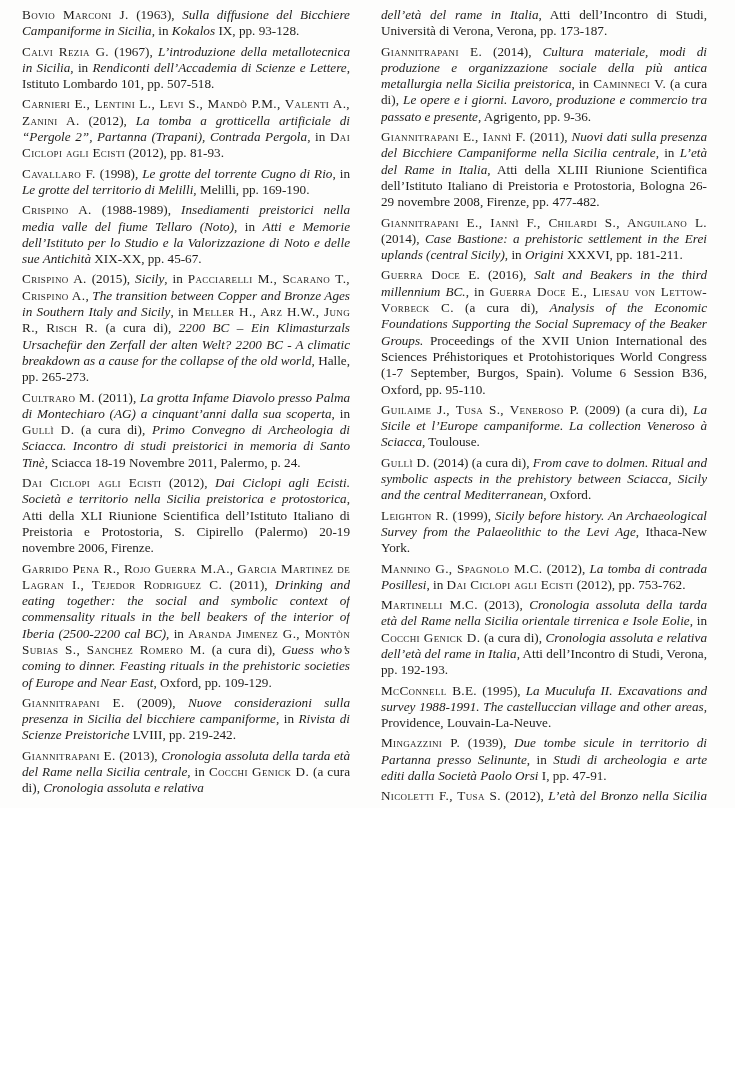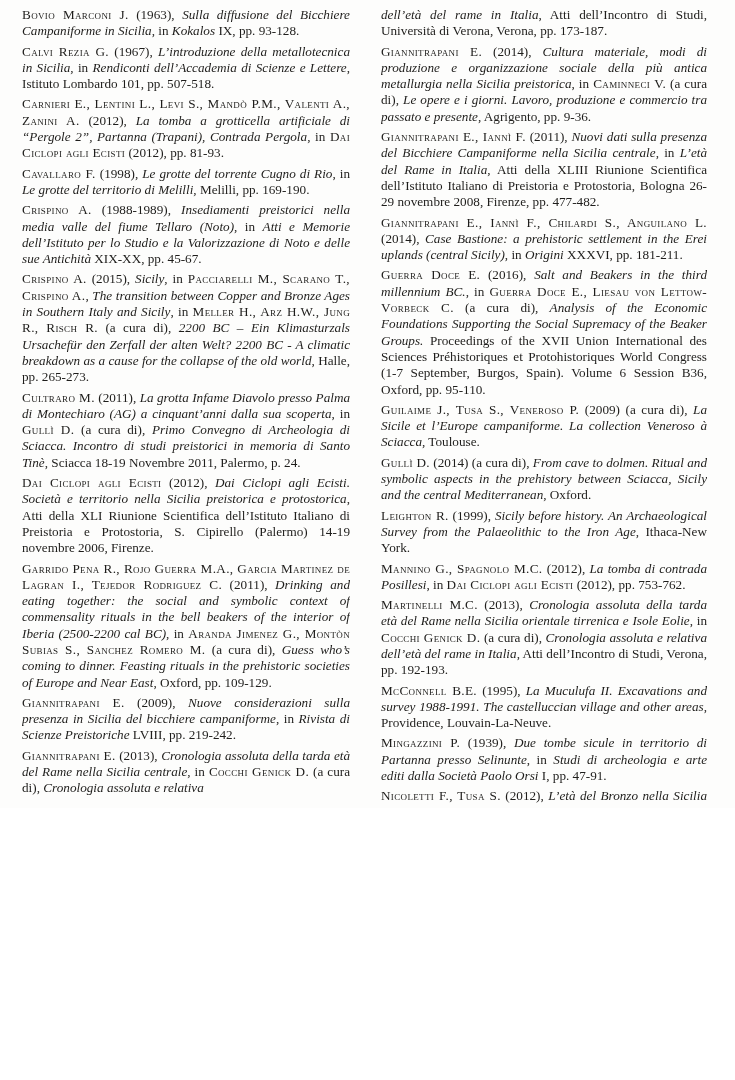--- a/index.html
+++ b/index.html
@@ -45,34 +45,34 @@
 
 <div class="page">
   <div class="col col-left">
       <p class="entry"><span class="sc">Bovio Marconi J.</span><span class="pl"> (1963), </span><span class="it">Sulla diffusione del Bicchiere Campaniforme in Sicilia</span><span class="pl">, in </span><span class="it">Kokalos</span><span class="pl"> IX, pp. 93-128.</span></p>
       <p class="entry"><span class="sc">Calvi Rezia G.</span><span class="pl"> (1967), </span><span class="it">L’introduzione della metallotecnica in Sicilia</span><span class="pl">, in </span><span class="it">Rendiconti dell’Accademia di Scienze e Lettere</span><span class="pl">, Istituto Lombardo 101, pp. 507-518.</span></p>
       <p class="entry"><span class="sc">Carnieri E., Lentini L., Levi S., Mandò P.M., Valenti A., Zanini A.</span><span class="pl"> (2012), </span><span class="it">La tomba a grotticella artificiale di “Pergole 2”, Partanna (Trapani), Contrada Pergola</span><span class="pl">, in </span><span class="sc">Dai Ciclopi agli Ecisti</span><span class="pl"> (2012), pp. 81-93.</span></p>
       <p class="entry"><span class="sc">Cavallaro F.</span><span class="pl"> (1998), </span><span class="it">Le grotte del torrente Cugno di Rio</span><span class="pl">, in </span><span class="it">Le grotte del territorio di Melilli</span><span class="pl">, Melilli, pp. 169-190.</span></p>
       <p class="entry"><span class="sc">Crispino A.</span><span class="pl"> (1988-1989), </span><span class="it">Insediamenti preistorici nella media valle del fiume Tellaro (Noto)</span><span class="pl">, in </span><span class="it">Atti e Memorie dell’Istituto per lo Studio e la Valorizzazione di Noto e delle sue Antichità</span><span class="pl"> XIX-XX, pp. 45-67.</span></p>
       <p class="entry"><span class="sc">Crispino A.</span><span class="pl"> (2015), </span><span class="it">Sicily</span><span class="pl">, in </span><span class="sc">Pacciarelli M., Scarano T., Crispino A.</span><span class="pl">, </span><span class="it">The transition between Copper and Bronze Ages in Southern Italy and Sicily</span><span class="pl">, in </span><span class="sc">Meller H., Arz H.W., Jung R., Risch R.</span><span class="pl"> (a cura di), </span><span class="it">2200 BC – Ein Klimasturzals Ursachefür den Zerfall der alten Welt? 2200 BC - A climatic breakdown as a cause for the collapse of the old world</span><span class="pl">, Halle, pp. 265-273.</span></p>
       <p class="entry"><span class="sc">Cultraro M.</span><span class="pl"> (2011), </span><span class="it">La grotta Infame Diavolo presso Palma di Montechiaro (AG) a cinquant’anni dalla sua scoperta</span><span class="pl">, in </span><span class="sc">Gullì D.</span><span class="pl"> (a cura di), </span><span class="it">Primo Convegno di Archeologia di Sciacca. Incontro di studi preistorici in memoria di Santo Tinè</span><span class="pl">, Sciacca 18-19 Novembre 2011, Palermo, p. 24.</span></p>
-      <p class="entry"><span class="sc">Dai Ciclopi agli Ecisti</span><span class="pl"> (2012), </span><span class="it">Dai Ciclopi agli Ecisti. Società e territorio nella Sicilia preistorica e protostorica</span><span class="pl">, Atti della XLI Riunione Scientifica dell’Istituto Italiano di Preistoria e Protostoria, S. Cipirello (Palermo) 14-19 novembre 2006, Firenze.</span></p>
+      <p class="entry"><span class="sc">Dai Ciclopi agli Ecisti</span><span class="pl"> (2012), </span><span class="it">Dai Ciclopi agli Ecisti. Società e territorio nella Sicilia preistorica e protostorica</span><span class="pl">, Atti della XLI Riunione Scientifica dell’Istituto Italiano di Preistoria e Protostoria, S. Cipirello (Palermo) 20-19 novembre 2006, Firenze.</span></p>
       <p class="entry"><span class="sc">Garrido Pena R., Rojo Guerra M.A., Garcia Martinez de Lagran I., Tejedor Rodriguez C.</span><span class="pl"> (2011), </span><span class="it">Drinking and eating together: the social and symbolic context of commensality rituals in the bell beakers of the interior of Iberia (2500-2200 cal BC)</span><span class="pl">, in </span><span class="sc">Aranda Jimenez G., Montòn Subias S., Sanchez Romero M.</span><span class="pl"> (a cura di), </span><span class="it">Guess who’s coming to dinner. Feasting rituals in the prehistoric societies of Europe and Near East</span><span class="pl">, Oxford, pp. 109-129.</span></p>
       <p class="entry"><span class="sc">Giannitrapani E.</span><span class="pl"> (2009), </span><span class="it">Nuove considerazioni sulla presenza in Sicilia del bicchiere campaniforme</span><span class="pl">, in </span><span class="it">Rivista di Scienze Preistoriche</span><span class="pl"> LVIII, pp. 219-242.</span></p>
       <p class="entry"><span class="sc">Giannitrapani E.</span><span class="pl"> (2013), </span><span class="it">Cronologia assoluta della tarda età del Rame nella Sicilia centrale</span><span class="pl">, in </span><span class="sc">Cocchi Genick D.</span><span class="pl"> (a cura di), </span><span class="it">Cronologia assoluta e relativa</span></p>
     </div>
   <div class="col col-right">
       <p class="entry"><span class="it">dell’età del rame in Italia</span><span class="pl">, Atti dell’Incontro di Studi, Università di Verona, Verona, pp. 173-187.</span></p>
       <p class="entry"><span class="sc">Giannitrapani E.</span><span class="pl"> (2014), </span><span class="it">Cultura materiale, modi di produzione e organizzazione sociale della più antica metallurgia nella Sicilia preistorica</span><span class="pl">, in </span><span class="sc">Caminneci V.</span><span class="pl"> (a cura di), </span><span class="it">Le opere e i giorni. Lavoro, produzione e commercio tra passato e presente</span><span class="pl">, Agrigento, pp. 9-36.</span></p>
       <p class="entry"><span class="sc">Giannitrapani E., Iannì F.</span><span class="pl"> (2011), </span><span class="it">Nuovi dati sulla presenza del Bicchiere Campaniforme nella Sicilia centrale</span><span class="pl">, in </span><span class="it">L’età del Rame in Italia</span><span class="pl">, Atti della XLIII Riunione Scientifica dell’Istituto Italiano di Preistoria e Protostoria, Bologna 26-29 novembre 2008, Firenze, pp. 477-482.</span></p>
       <p class="entry"><span class="sc">Giannitrapani E., Iannì F., Chilardi S., Anguilano L.</span><span class="pl"> (2014), </span><span class="it">Case Bastione: a prehistoric settlement in the Erei uplands (central Sicily)</span><span class="pl">, in </span><span class="it">Origini</span><span class="pl"> XXXVI, pp. 181-211.</span></p>
       <p class="entry"><span class="sc">Guerra Doce E.</span><span class="pl"> (2016), </span><span class="it">Salt and Beakers in the third millennium BC.</span><span class="pl">, in </span><span class="sc">Guerra Doce E., Liesau von Lettow-Vorbeck C.</span><span class="pl"> (a cura di), </span><span class="it">Analysis of the Economic Foundations Supporting the Social Supremacy of the Beaker Groups.</span><span class="pl"> Proceedings of the XVII Union International des Sciences Préhistoriques et Protohistoriques World Congress (1-7 September, Burgos, Spain). Volume 6 Session B36, Oxford, pp. 95-110.</span></p>
       <p class="entry"><span class="sc">Guilaime J., Tusa S., Veneroso P.</span><span class="pl"> (2009) (a cura di), </span><span class="it">La Sicile et l’Europe campaniforme. La collection Veneroso à Sciacca</span><span class="pl">, Toulouse.</span></p>
       <p class="entry"><span class="sc">Gullì D.</span><span class="pl"> (2014) (a cura di), </span><span class="it">From cave to dolmen. Ritual and symbolic aspects in the prehistory between Sciacca, Sicily and the central Mediterranean</span><span class="pl">, Oxford.</span></p>
-      <p class="entry"><span class="sc">Leighton R.</span><span class="pl"> (1999), </span><span class="it">Sicily before history. An Archaeological Survey from the Palaeolithic to the Iron Age</span><span class="pl">, Ithaca-New York.</span></p>
+      <p class="entry"><span class="sc">Leighton R.</span><span class="pl"> (1999), </span><span class="it">Sicily before history. An Archaeological Survey from the Palaeolithic to the Levi Age</span><span class="pl">, Ithaca-New York.</span></p>
       <p class="entry"><span class="sc">Mannino G., Spagnolo M.C.</span><span class="pl"> (2012), </span><span class="it">La tomba di contrada Posillesi</span><span class="pl">, in </span><span class="sc">Dai Ciclopi agli Ecisti</span><span class="pl"> (2012), pp. 753-762.</span></p>
       <p class="entry"><span class="sc">Martinelli M.C.</span><span class="pl"> (2013), </span><span class="it">Cronologia assoluta della tarda età del Rame nella Sicilia orientale tirrenica e Isole Eolie</span><span class="pl">, in </span><span class="sc">Cocchi Genick D.</span><span class="pl"> (a cura di), </span><span class="it">Cronologia assoluta e relativa dell’età del rame in Italia</span><span class="pl">, Atti dell’Incontro di Studi, Verona, pp. 192-193.</span></p>
       <p class="entry"><span class="sc">McConnell B.E.</span><span class="pl"> (1995), </span><span class="it">La Muculufa II. Excavations and survey 1988-1991. The castelluccian village and other areas</span><span class="pl">, Providence, Louvain-La-Neuve.</span></p>
       <p class="entry"><span class="sc">Mingazzini P.</span><span class="pl"> (1939), </span><span class="it">Due tombe sicule in territorio di Partanna presso Selinunte</span><span class="pl">, in </span><span class="it">Studi di archeologia e arte editi dalla Società Paolo Orsi</span><span class="pl"> I, pp. 47-91.</span></p>
       <p class="entry"><span class="sc">Nicoletti F., Tusa S.</span><span class="pl"> (2012), </span><span class="it">L’età del Bronzo nella Sicilia occidentale</span><span class="pl">, in </span><span class="sc">Dai Ciclopi agli Ecisti</span><span class="pl"> (2012), pp. 105-130.</span></p>
     </div>
   <div class="footer">
     <span class="pagenum">230</span>
     <span class="author">A. Crispino</span>
   </div>

